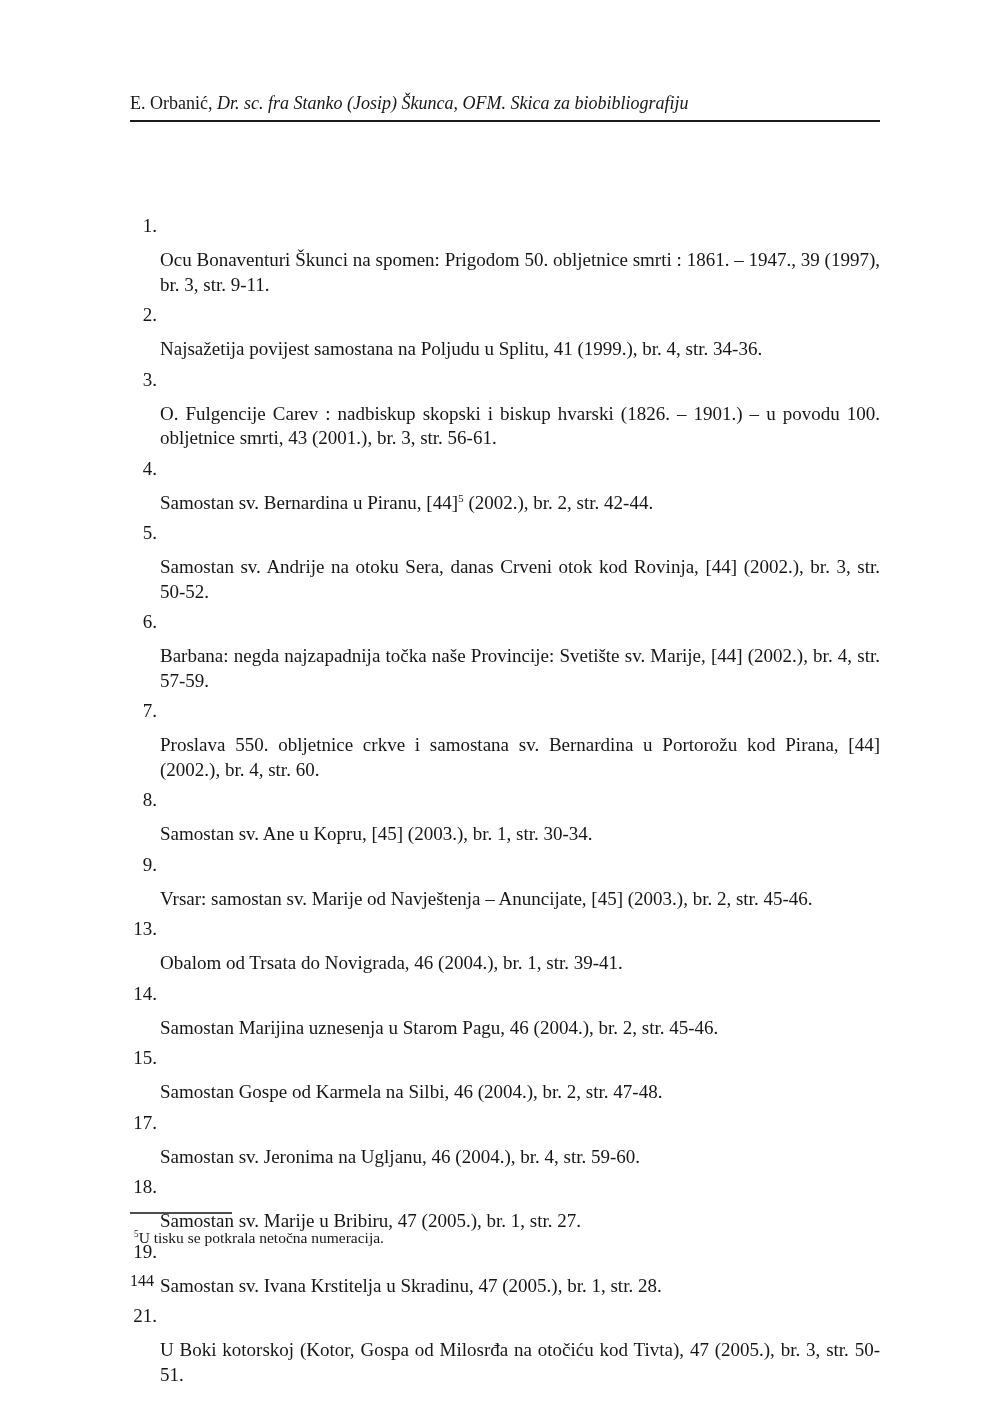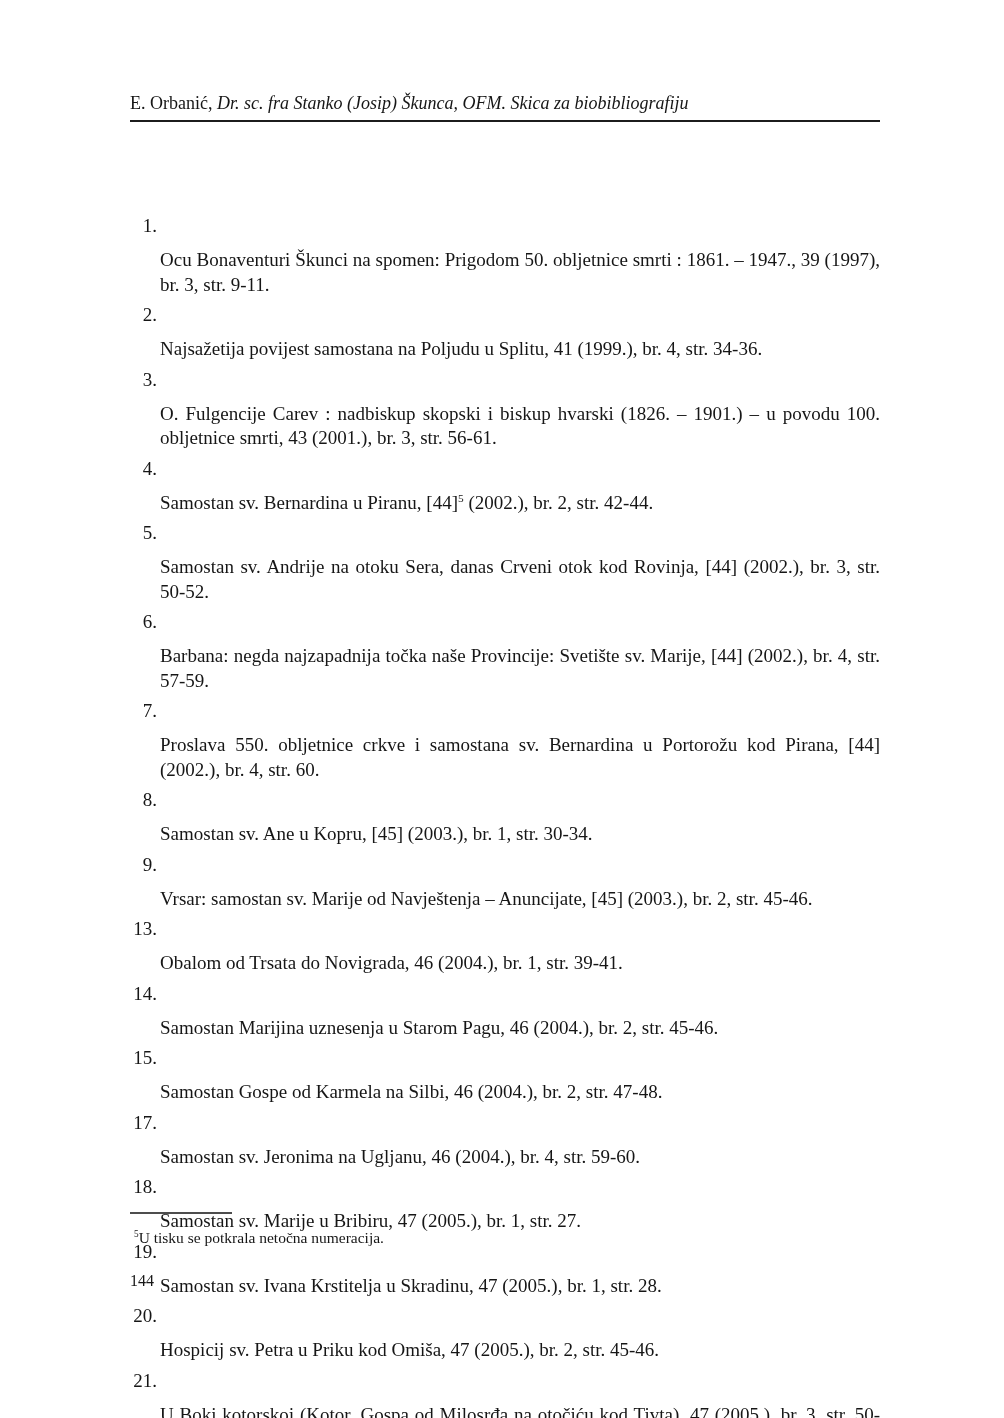--- a/index.html
+++ b/index.html
@@ -134,24 +134,20 @@
     </div>
     <div class="item">
       <span class="num">18.</span>
       <span class="txt">Samostan sv. Marije u Bribiru, 47 (2005.), br. 1, str. 27.</span>
     </div>
     <div class="item">
       <span class="num">19.</span>
       <span class="txt">Samostan sv. Ivana Krstitelja u Skradinu, 47 (2005.), br. 1, str. 28.</span>
     </div>
     <div class="item">
-      <span class="num">20.</span>
-      <span class="txt">Hospicij sv. Petra u Priku kod Omiša, 47 (2005.), br. 2, str. 45-46.</span>
-    </div>
-    <div class="item">
       <span class="num">21.</span>
       <span class="txt">U Boki kotorskoj (Kotor, Gospa od Milosrđa na otočiću kod Tivta), 47 (2005.), br. 3, str. 50-51.</span>
     </div>
   </div>
 
   <div class="footnote-rule"></div>
 
   <div class="footnote">
     <sup>5</sup><span class="fn-text">U tisku se potkrala netočna numeracija.</span>
   </div>

